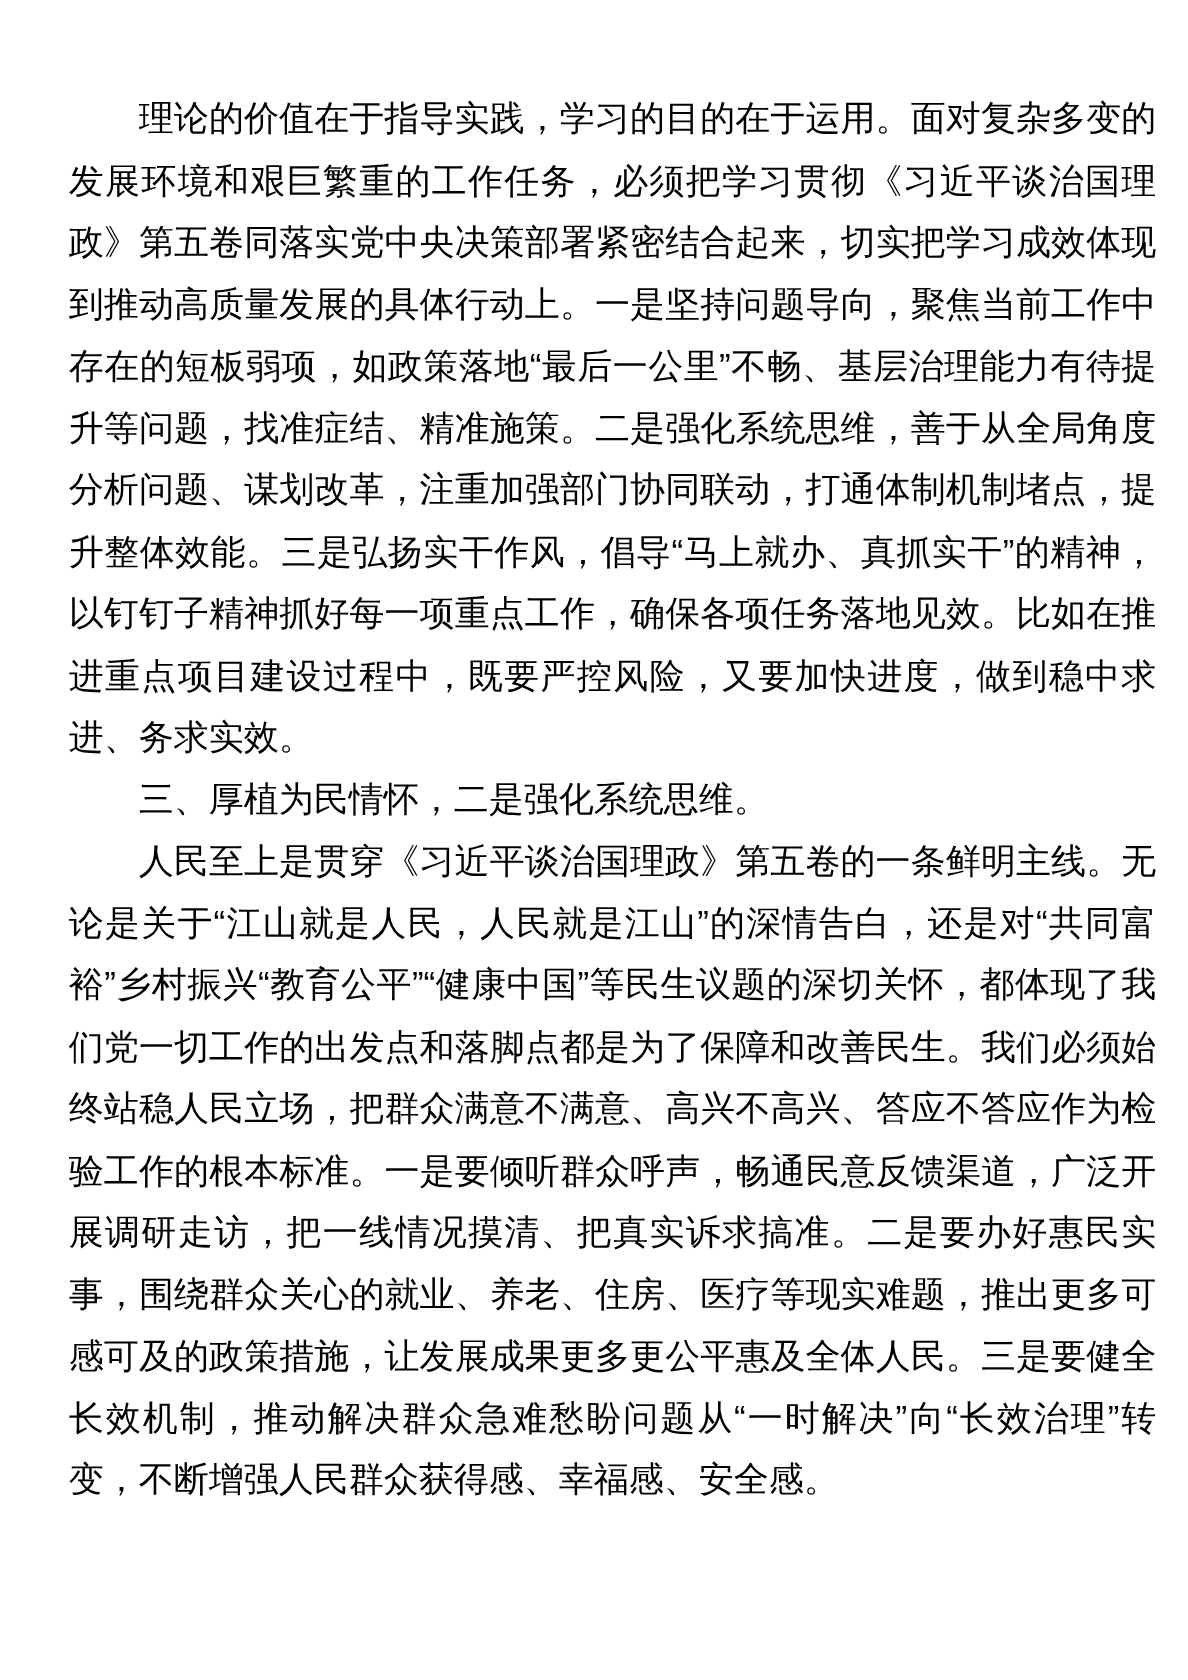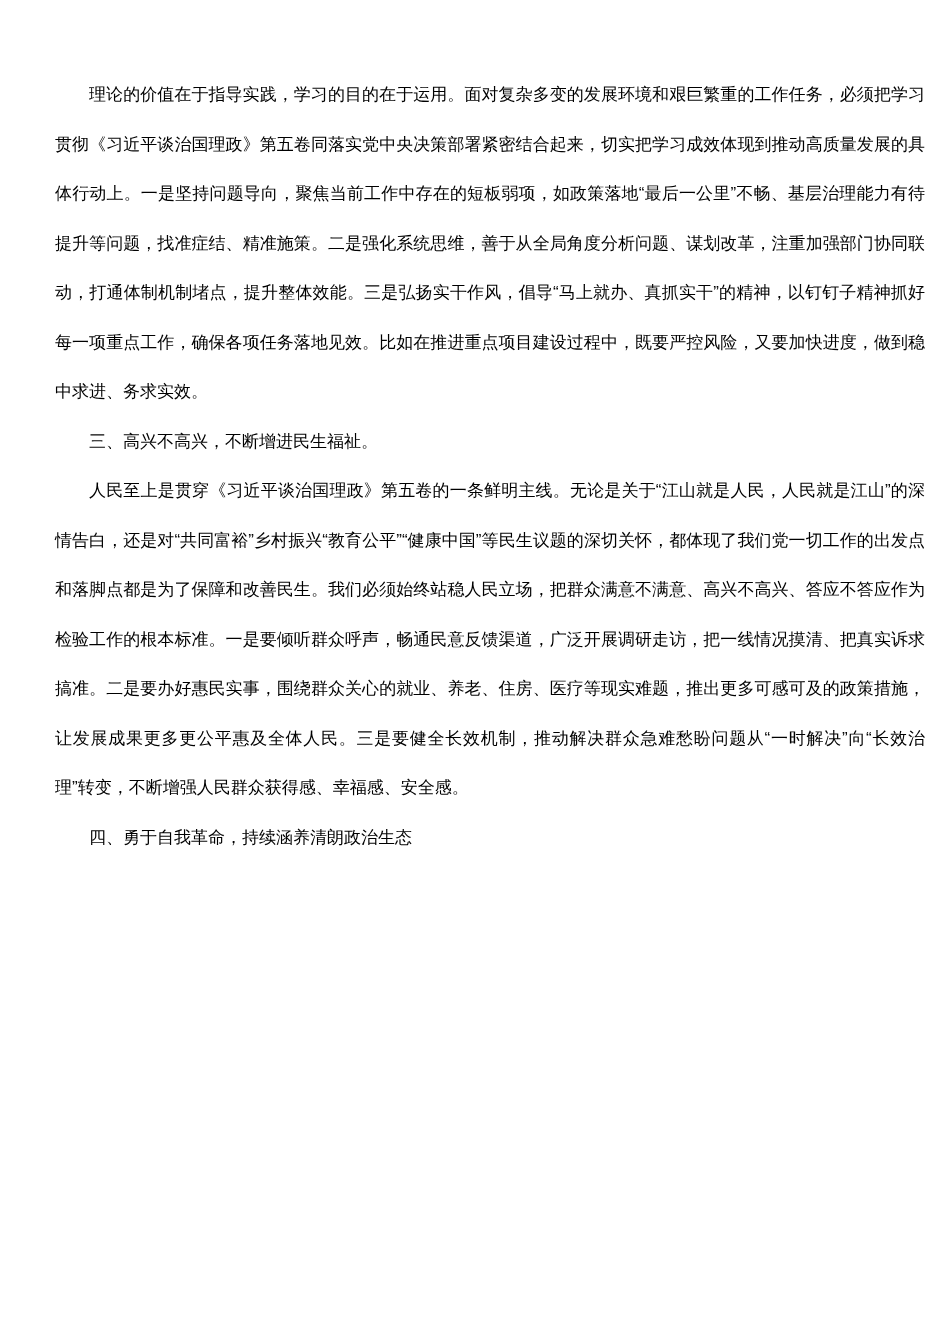--- a/index.html
+++ b/index.html
@@ -13,31 +13,30 @@
     height: 1344px;
     box-sizing: border-box;
     background: #ffffff;
     padding: 70px 25px 0 55px;
     overflow: hidden;
   }
   .para {
     margin: 0;
     color: #000000;
     font-family: "Liberation Sans", "DejaVu Sans", sans-serif;
-    font-size: 17px;
+    font-size: 28px;
     line-height: 49.5px;
     text-align: justify;
     text-indent: 2em;
     word-break: normal;
   }
   .heading {
     font-weight: normal; 
   }
 </style>
 </head>
 <body>
 
 <div class="page">
   <p class="para body">理论的价值在于指导实践，学习的目的在于运用。面对复杂多变的发展环境和艰巨繁重的工作任务，必须把学习贯彻《习近平谈治国理政》第五卷同落实党中央决策部署紧密结合起来，切实把学习成效体现到推动高质量发展的具体行动上。一是坚持问题导向，聚焦当前工作中存在的短板弱项，如政策落地“最后一公里”不畅、基层治理能力有待提升等问题，找准症结、精准施策。二是强化系统思维，善于从全局角度分析问题、谋划改革，注重加强部门协同联动，打通体制机制堵点，提升整体效能。三是弘扬实干作风，倡导“马上就办、真抓实干”的精神，以钉钉子精神抓好每一项重点工作，确保各项任务落地见效。比如在推进重点项目建设过程中，既要严控风险，又要加快进度，做到稳中求进、务求实效。</p>
-  <p class="para heading">三、高兴不高兴，不断增进民生福祉。</p>
+  <p class="para heading">三、厚植为民情怀，二是强化系统思维。</p>
   <p class="para body">人民至上是贯穿《习近平谈治国理政》第五卷的一条鲜明主线。无论是关于“江山就是人民，人民就是江山”的深情告白，还是对“共同富裕”乡村振兴“教育公平”“健康中国”等民生议题的深切关怀，都体现了我们党一切工作的出发点和落脚点都是为了保障和改善民生。我们必须始终站稳人民立场，把群众满意不满意、高兴不高兴、答应不答应作为检验工作的根本标准。一是要倾听群众呼声，畅通民意反馈渠道，广泛开展调研走访，把一线情况摸清、把真实诉求搞准。二是要办好惠民实事，围绕群众关心的就业、养老、住房、医疗等现实难题，推出更多可感可及的政策措施，让发展成果更多更公平惠及全体人民。三是要健全长效机制，推动解决群众急难愁盼问题从“一时解决”向“长效治理”转变，不断增强人民群众获得感、幸福感、安全感。</p>
-  <p class="para heading">四、勇于自我革命，持续涵养清朗政治生态</p>
 </div>
 
 </body></html>

